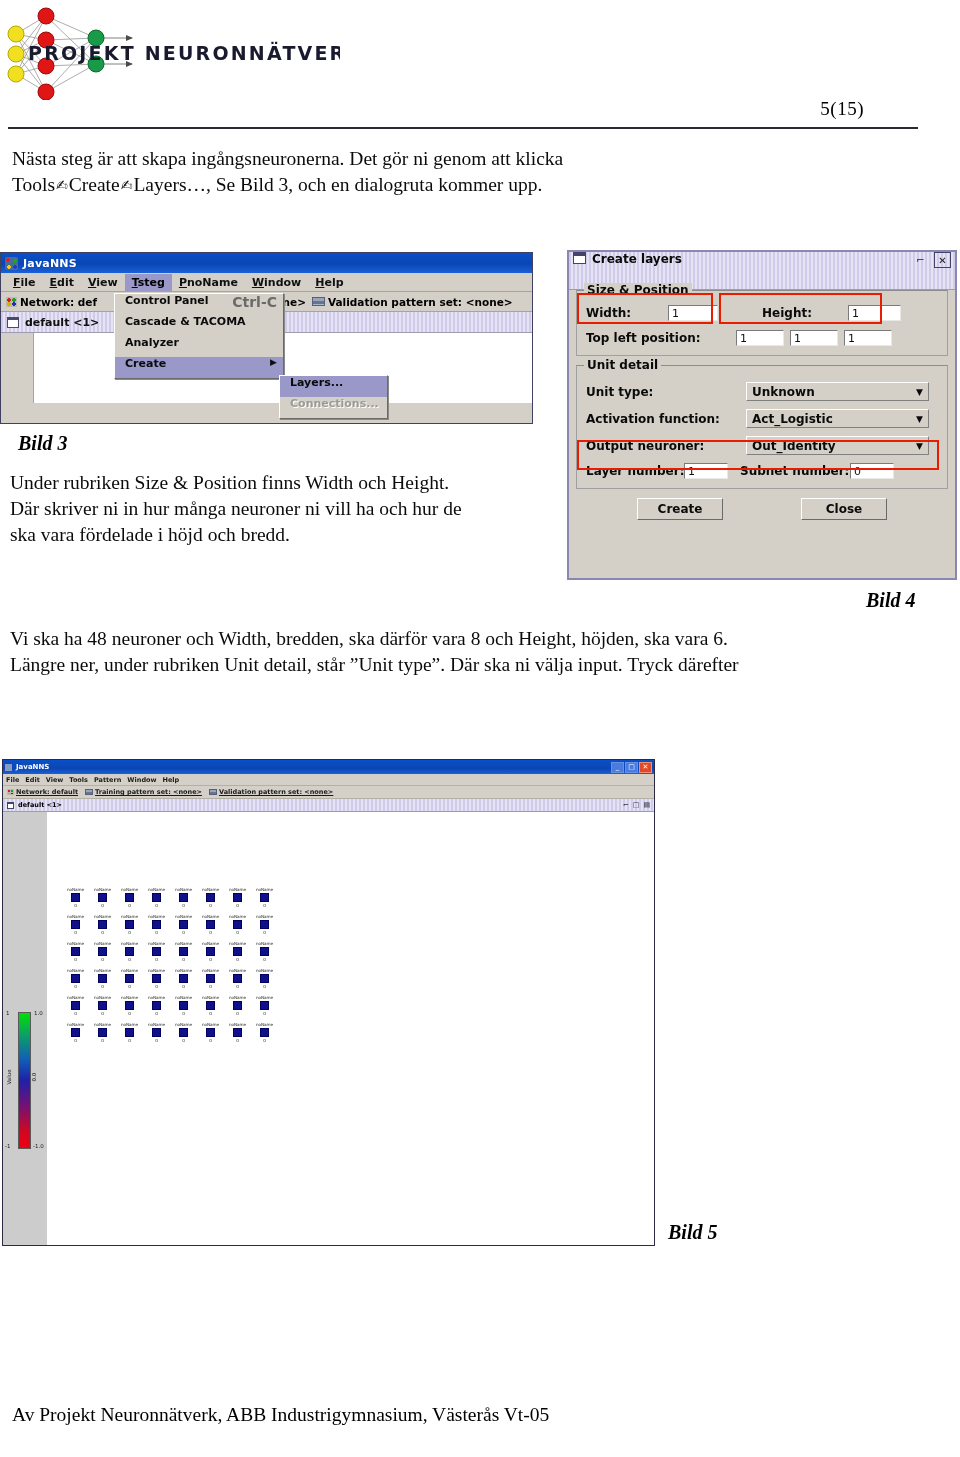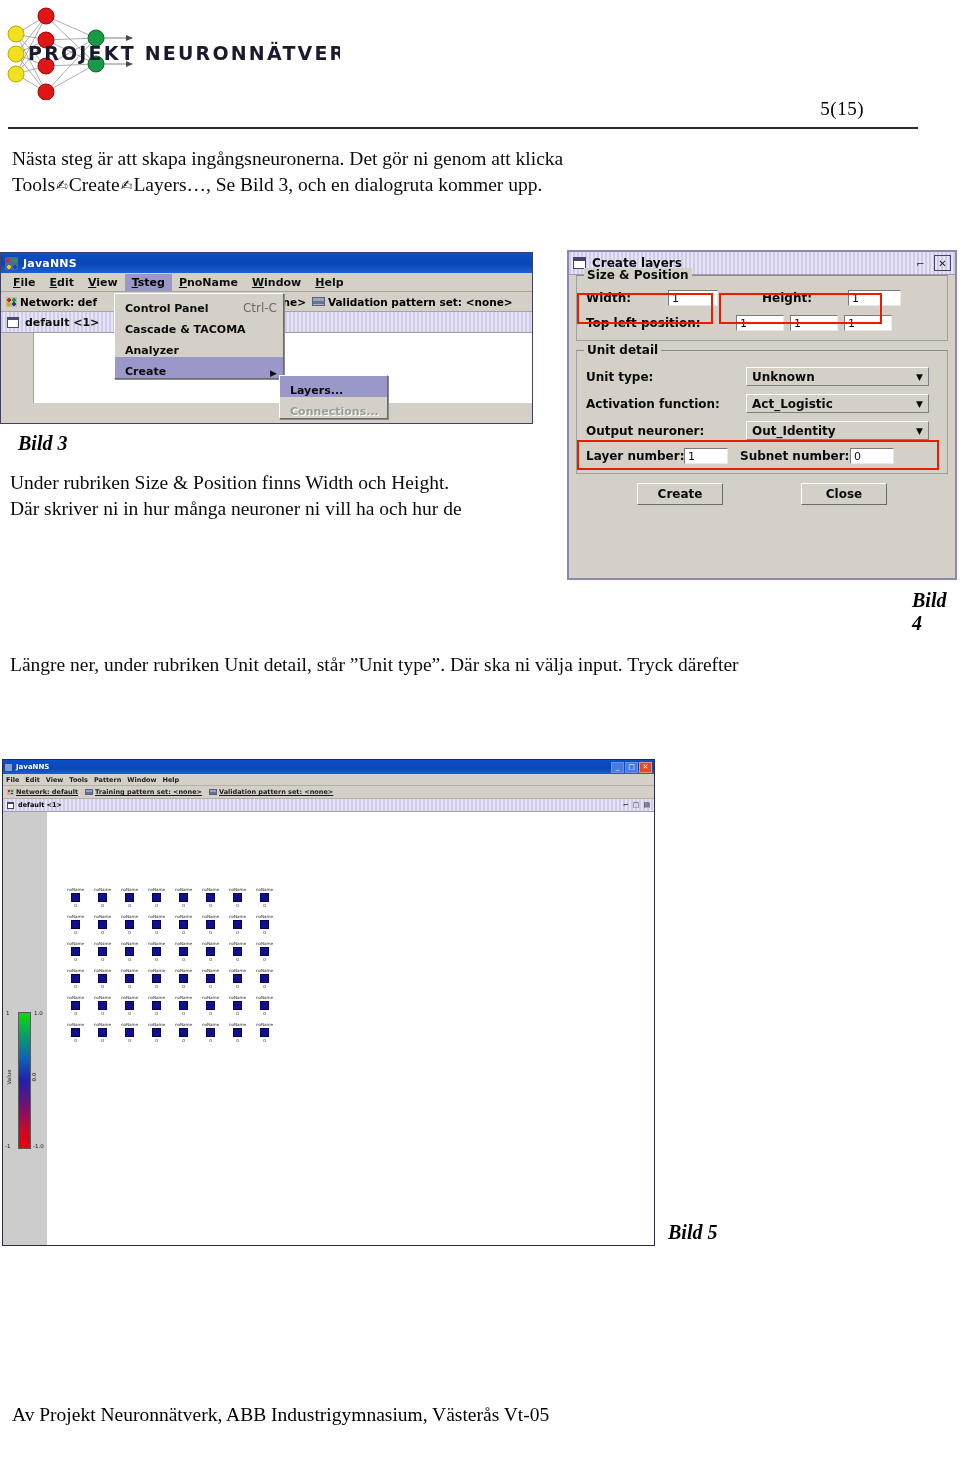--- a/index.html
+++ b/index.html
@@ -55,21 +55,21 @@
   #after-para { left: 10px; top: 626px; width: 890px; }
 
   .bildlabel {
     position: absolute;
     font-family: "Liberation Serif", serif;
     font-style: italic;
     font-weight: bold;
     font-size: 20px;
   }
   #bild3-label { left: 18px; top: 432px; }
-  #bild4-label { left: 912px; top: 589px; }
+  #bild4-label { left: 866px; top: 589px; }
   #bild5-label { left: 668px; top: 1221px; }
 
   .arrowglyph {
     font-family: "DejaVu Sans", sans-serif;
     font-size: 14px;
     vertical-align: 1px;
     padding: 0 1px;
   }
 
   #footer-text {
@@ -209,32 +209,32 @@
     background: #d4d0c8;
     border: 1px solid #ffffff;
     border-right-color: #6a6a66;
     border-bottom-color: #6a6a66;
     box-shadow: 1px 1px 0 #8a8a86;
     z-index: 20;
   }
   .dd-item {
     height: 21px;
     display: flex;
-    align-items: flex-end;
+    align-items: flex-start;
     padding: 0 6px 0 10px;
     font-size: 11px;
     font-weight: bold;
     color: #0a0a0a;
     box-sizing: border-box;
     justify-content: space-between;
   }
   .dd-item.sel { background: #9a98c8; }
   .dd-accel {
-    font-size: 12px;
-    font-weight: normal;
+    font-size: 14px;
+    font-weight: bold;
     color: #6a6a68;
     margin-left: 14px;
   }
   .dd-arrow { font-size: 9px; color: #101010; }
   #jn-submenu {
     position: absolute;
     left: 278px;
     top: 122px;
     width: 107px;
     background: #d4d0c8;
@@ -253,24 +253,24 @@
     top: 250px;
     width: 390px;
     height: 330px;
     background: #d4d0c8;
     border: 2px solid #8a88b0;
     box-sizing: border-box;
     font-family: "DejaVu Sans", sans-serif;
     overflow: hidden;
   }
   #cl-titlebar {
-    height: 23px;
+    height: 38px;
     background: repeating-linear-gradient(90deg, #cfcbe8 0 2px, #e6e3f4 2px 4px);
     display: flex;
-    align-items: center;
+    align-items: flex-start;
     padding: 0 4px;
     box-sizing: border-box;
     border-bottom: 1px solid #9f9bb0;
   }
   #cl-title-icon {
     width: 13px; height: 12px;
     background: #ffffff;
     border: 1px solid #44446a;
     box-sizing: border-box;
     border-top-width: 4px;
@@ -735,26 +735,27 @@
   <div class="redbox" style="left:8px;top:41px;width:136px;height:31px;"></div>
   <div class="redbox" style="left:150px;top:41px;width:163px;height:31px;"></div>
   <div class="redbox" style="left:8px;top:188px;width:362px;height:30px;"></div>
 </div>
 
 <div class="bildlabel" id="bild3-label">Bild 3</div>
 
 <div class="para" id="mid-para">
   <span>Under rubriken Size &amp; Position finns Width och Height.</span><br>
   <span>Där skriver ni in hur många neuroner ni vill ha och hur de</span><br>
+  <span>ska vara fördelade i höjd och bredd.</span>
 </div>
 
 <div class="bildlabel" id="bild4-label">Bild 4</div>
 
 <div class="para" id="after-para">
-  <br>
+  <span>Vi ska ha 48 neuroner och Width, bredden, ska därför vara 8 och Height, höjden, ska vara 6.</span><br>
   <span>Längre ner, under rubriken Unit detail, står ”Unit type”. Där ska ni välja input. Tryck därefter</span><br>
 </div>
 
 <div id="bild5-window">
   <div id="b5-titlebar">
     <span style="width:7px;height:7px;background:#8a9ac0;display:inline-block;"></span>
     <span id="b5-title-text">JavaNNS</span>
     <span id="b5-title-spacer"></span>
     <span class="b5-wbtn min">_</span>
     <span class="b5-wbtn max">□</span>

